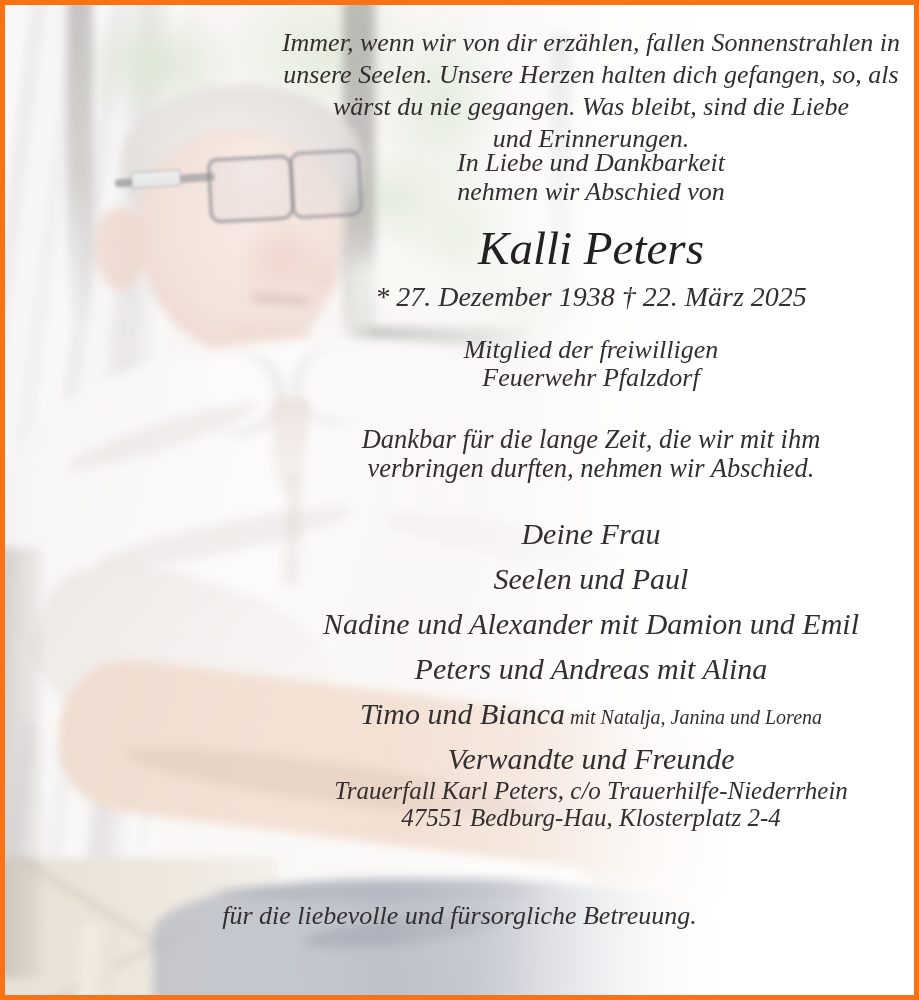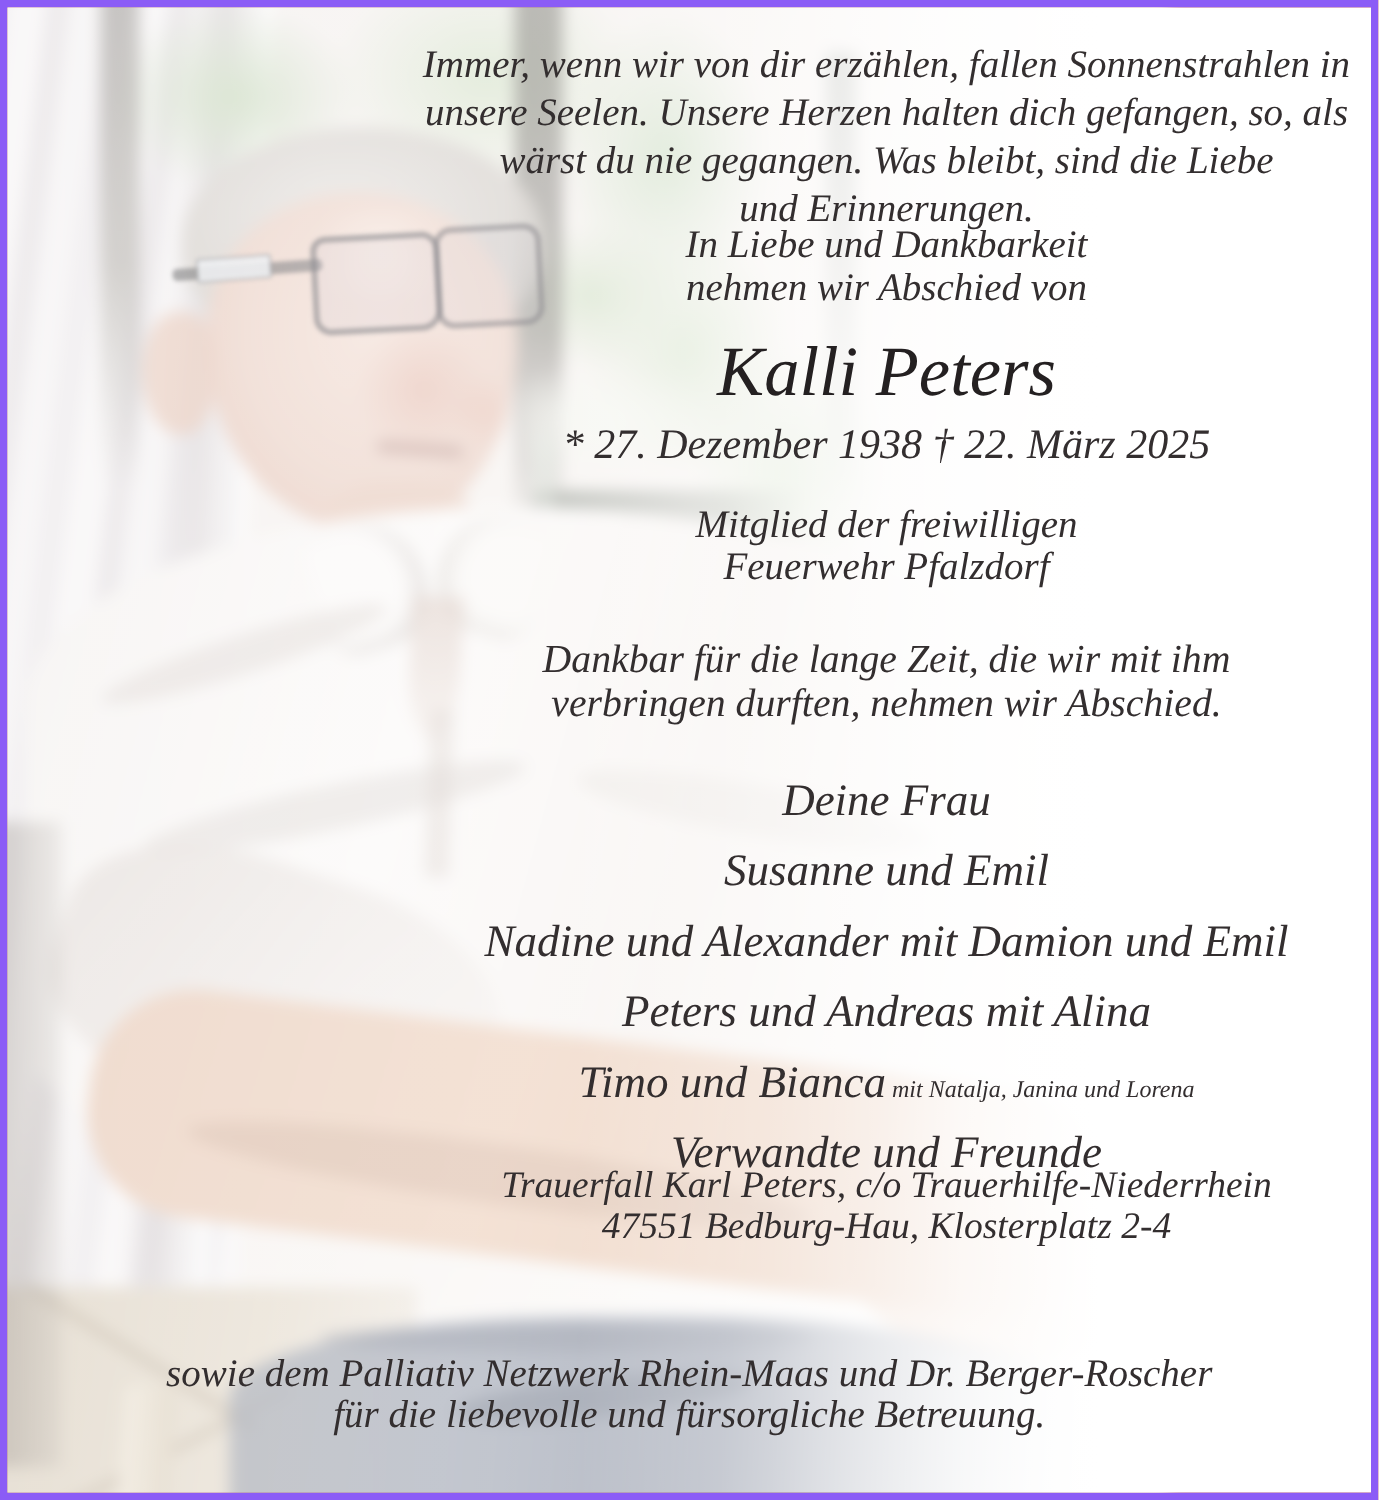--- a/index.html
+++ b/index.html
@@ -1,21 +1,21 @@
 <!DOCTYPE html>
 <html><head>
 <meta charset="utf-8">
 <style>
   html,body{margin:0;padding:0;background:#ffffff;}
   .card{
     position:relative;
     width:919px;height:1000px;
     box-sizing:border-box;
-    border:5px solid #8b5cf6;
-    background:#fdba74;
+    border:5px solid #f97316;
+    background:#d946ef;
     overflow:hidden;
     font-family:"Liberation Serif","DejaVu Serif",serif;
     font-style:italic;
     color:#332e2f;
   }
   
   .photo{position:absolute;inset:0;overflow:hidden;z-index:0;}
   .ph{position:absolute;}
   .ph-blur{position:absolute;inset:0;filter:blur(5px);}
   .ph-base{left:-25px;top:-25px;width:800px;height:1050px;
@@ -111,21 +111,21 @@
   .txt{position:absolute;z-index:2;text-align:center;}
   .col{left:256px;width:660px;}
   .full{left:0;width:909px;}
   .verse{top:22px;font-size:26px;line-height:32px;}
   .intro{top:143px;font-size:26px;line-height:29px;}
   .name{top:215px;font-size:47px;line-height:56px;color:#242021;}
   .dates{top:276px;font-size:28px;line-height:32px;}
   .membership{top:331px;font-size:26px;line-height:28px;}
   .farewell{top:420px;font-size:26.5px;line-height:29px;}
   .mourners{top:508px;font-size:30px;line-height:42px;}
-  .mourners .sub{font-size:16px;font-family:Liberation Serif, serif;}
+  .mourners .sub{font-size:20px;font-family:Liberation Serif, serif;}
   .contact{top:772px;font-size:25px;line-height:27px;}
   .ceremony{top:832px;font-size:26px;line-height:28px;}
   .thanks{top:897px;font-size:26px;line-height:27px;}
 </style>
 </head>
 <body>
 
 <div class="card">
 
   <div class="photo" aria-hidden="true">
@@ -199,31 +199,30 @@
     <div>Feuerwehr Pfalzdorf</div>
   </div>
 
   <div class="txt col farewell">
     <div>Dankbar für die lange Zeit, die wir mit ihm</div>
     <div>verbringen durften, nehmen wir Abschied.</div>
   </div>
 
   <div class="txt col mourners">
     <div><span>Deine Frau</span><span class="sub"></span></div>
-    <div><span>Susanne und Emil</span><span class="sub"></span></div>
+    <div><span>Seelen und Paul</span><span class="sub"></span></div>
     <div><span>Nadine und Alexander mit Damion und Emil</span><span class="sub"></span></div>
     <div><span>Peters und Andreas mit Alina</span><span class="sub"></span></div>
     <div><span>Timo und Bianca</span><span class="sub"> mit Natalja, Janina und Lorena</span></div>
     <div><span>Verwandte und Freunde</span><span class="sub"></span></div>
   </div>
 
   <div class="txt col contact">
     <div>Trauerfall Karl Peters, c/o Trauerhilfe-Niederrhein</div>
     <div>47551 Bedburg-Hau, Klosterplatz 2-4</div>
   </div>
 
 
   <div class="txt full thanks">
-    <div>sowie dem Palliativ Netzwerk Rhein-Maas und Dr. Berger-Roscher</div>
     <div>für die liebevolle und fürsorgliche Betreuung.</div>
   </div>
 
 </div>
 
 </body></html>

